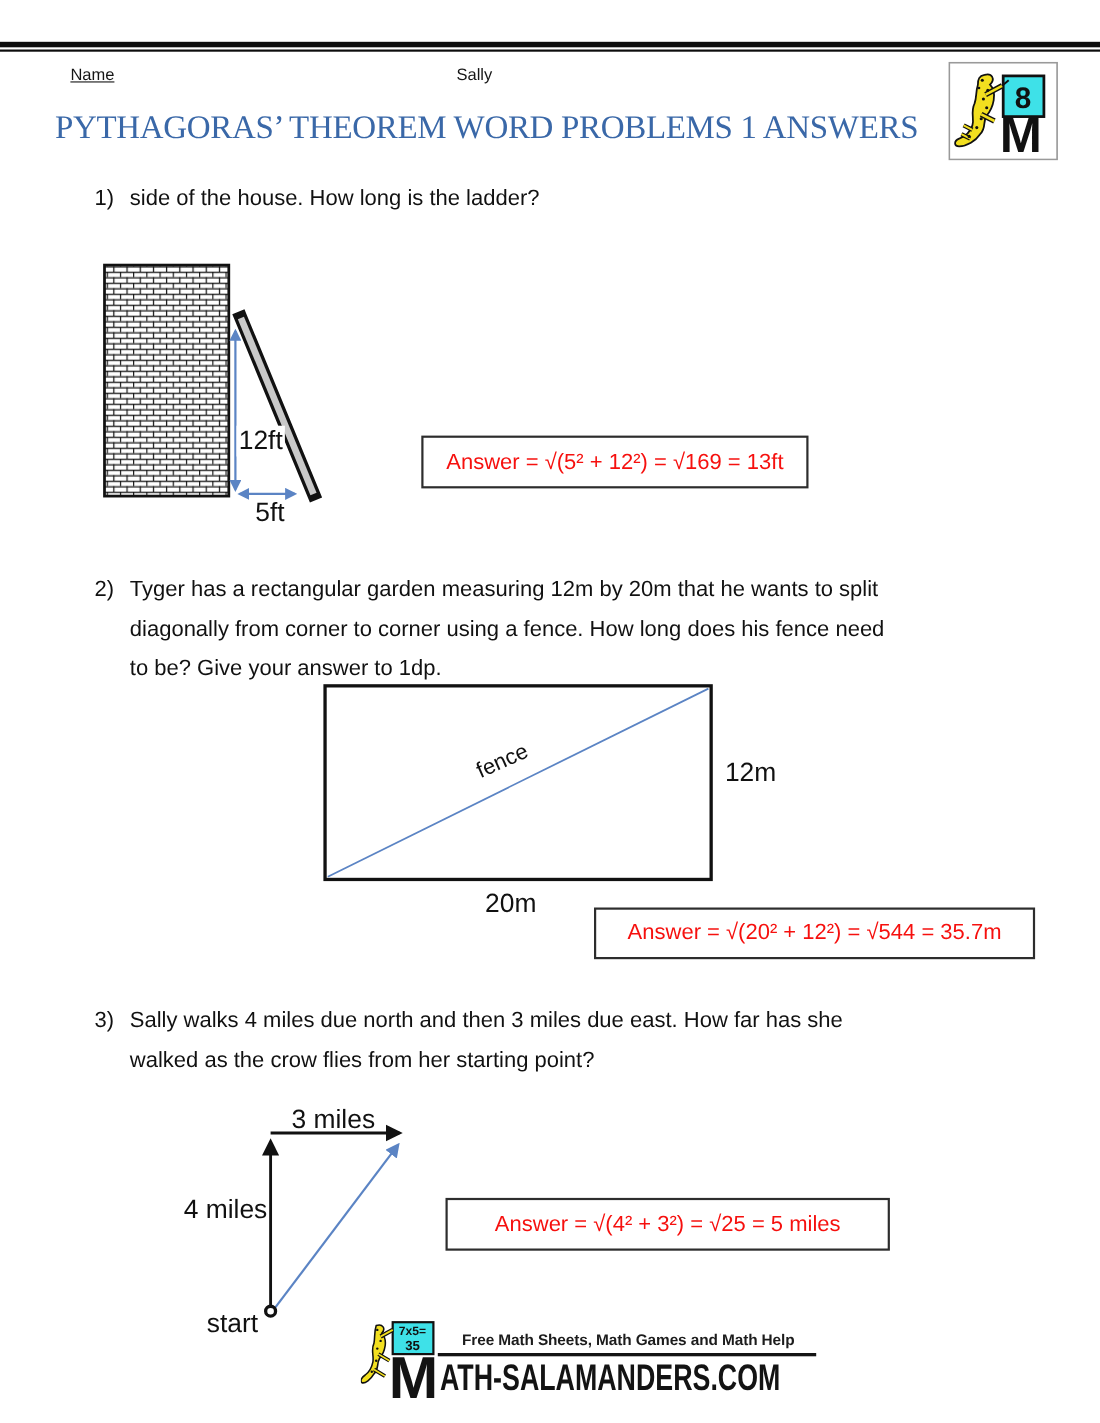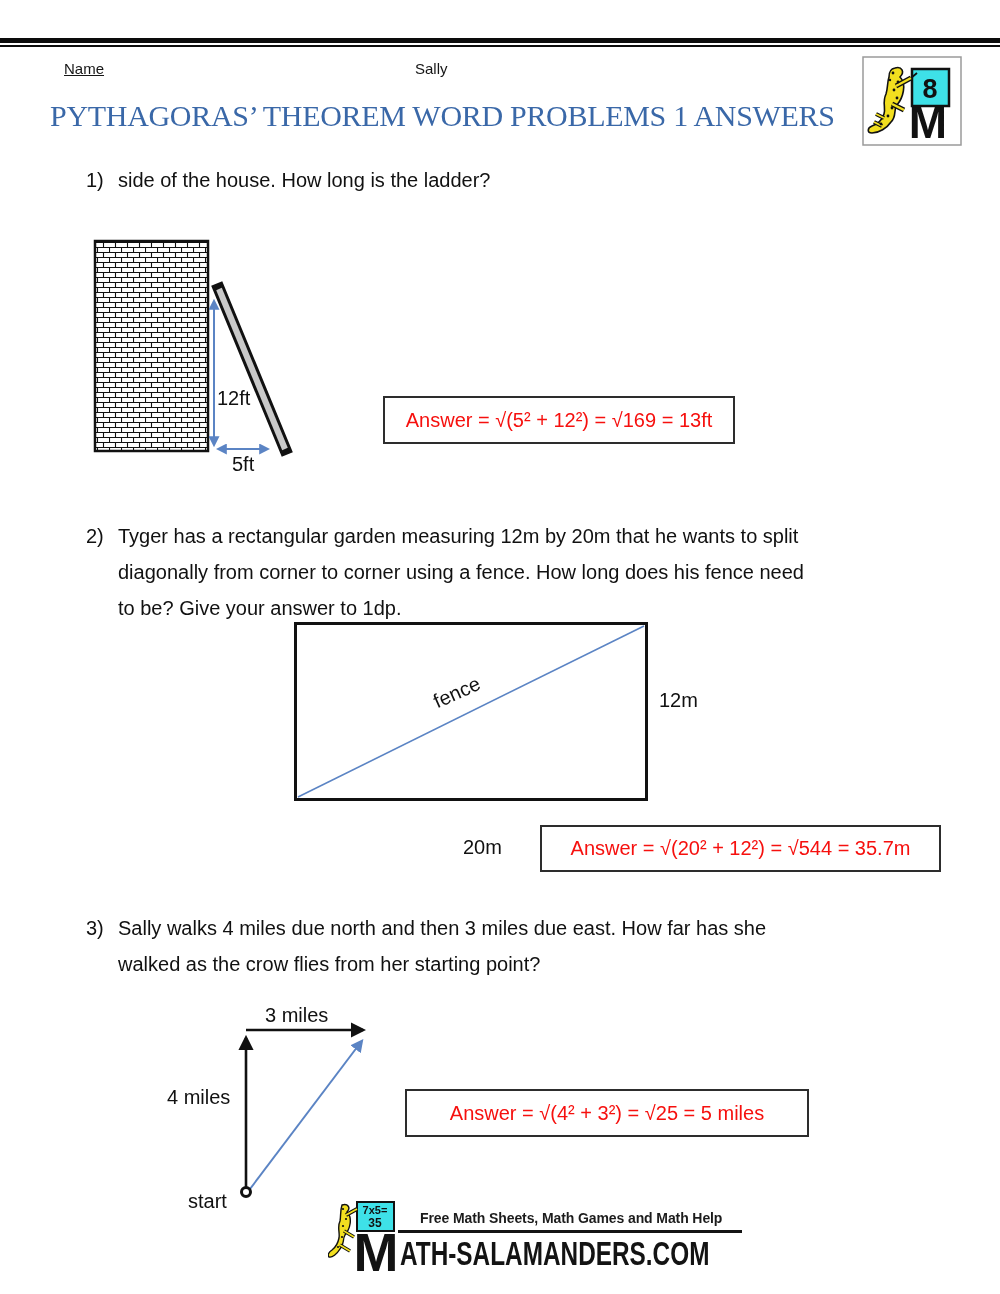--- a/index.html
+++ b/index.html
@@ -16,21 +16,21 @@
   }
   .rule-thick{left:0;width:1000px;height:5px;background:#0c0c0c;}
   .rule-thin{left:0;width:1000px;height:2px;background:#0c0c0c;}
   .problem{display:flex;font-size:20px;line-height:36px;color:#111;}
   .pnum{width:32px;flex:0 0 32px;}
   .plines div{white-space:nowrap;}
   .answer-box{
     border:2px solid #2d2d2d;display:flex;align-items:center;justify-content:center;
     font-size:20px;color:#f6100e;white-space:nowrap;background:#fff;
   }
-  .dim-label{font-size:20px;color:#111;white-space:nowrap;}
+  .dim-label{font-size:24px;color:#111;white-space:nowrap;}
   .garden-rect{border:3px solid #111;background:#fff;box-sizing:border-box;}
   .fence-label{font-size:20px;color:#111;transform:rotate(-24deg);transform-origin:left top;}
   .footer-tagline{font-size:14px;font-weight:bold;color:#1c1c1c;letter-spacing:-0.1px;white-space:nowrap;}
   .footer-rule{background:#141414;height:3px;}
   .wordmark{
     font-size:29px;font-weight:bold;color:#131313;letter-spacing:0px;white-space:nowrap;
     transform:scale(0.84,1.16);transform-origin:left top;
   }
   svg{display:block;}
 </style>
@@ -116,21 +116,21 @@
     </div>
   </div>
 
   <div class="abs garden-rect" style="left:294px;top:622px;width:354px;height:179px;">
     <svg width="348" height="173" viewBox="0 0 348 173">
       <line x1="1" y1="172" x2="347" y2="1" stroke="#5b84c4" stroke-width="1.6"></line>
     </svg>
   </div>
   <div class="abs fence-label" style="left:430px;top:692px;">fence</div>
   <div class="abs dim-label" style="left:659px;top:689px;">12m</div>
-  <div class="abs dim-label" style="left:463px;top:808px;margin-top:28px;">20m</div>
+  <div class="abs dim-label" style="left:441px;top:808px;">20m</div>
 
   <div class="abs answer-box" style="left:540px;top:825px;width:397px;height:43px;">Answer = √(20² + 12²) = √544 = 35.7m</div>
 
   <div class="abs problem" style="left:86px;top:910px;">
     <div class="pnum">3)</div>
     <div class="plines">
       <div>Sally walks 4 miles due north and then 3 miles due east. How far has she</div>
       <div>walked as the crow flies from her starting point?</div>
     </div>
   </div>

